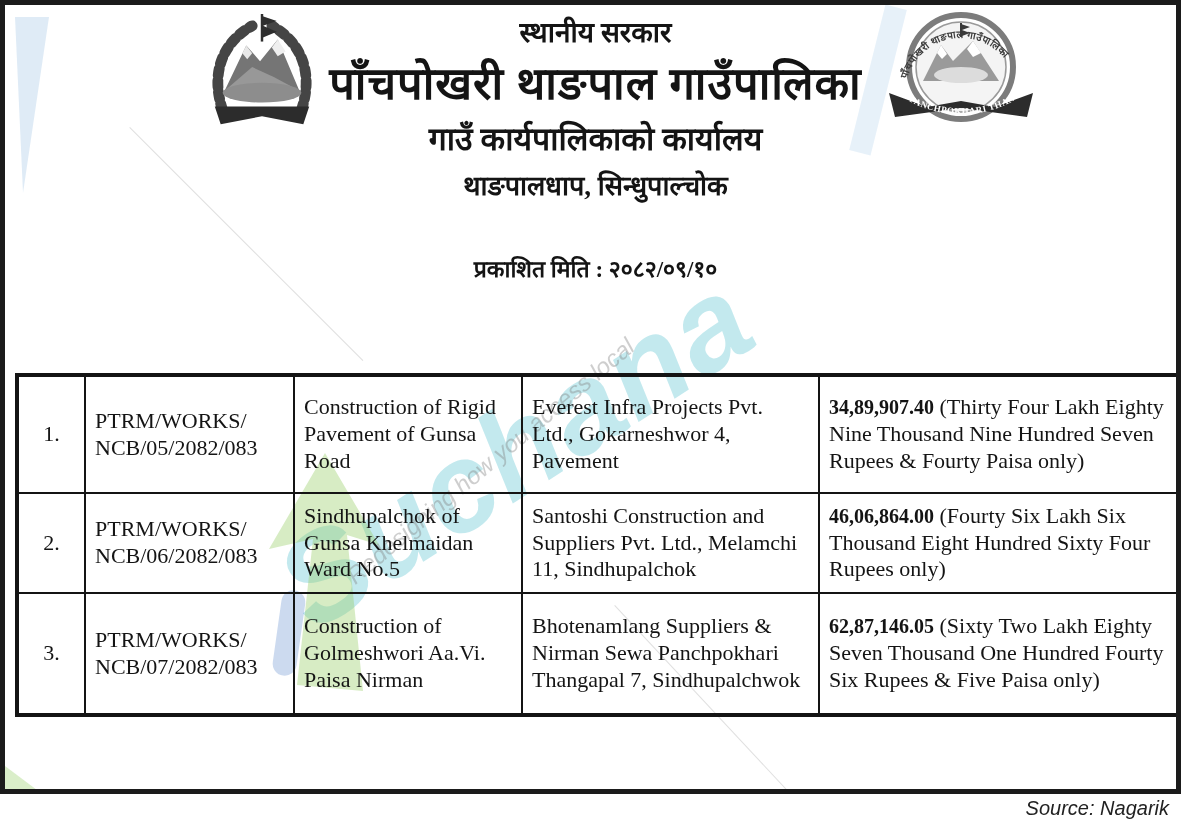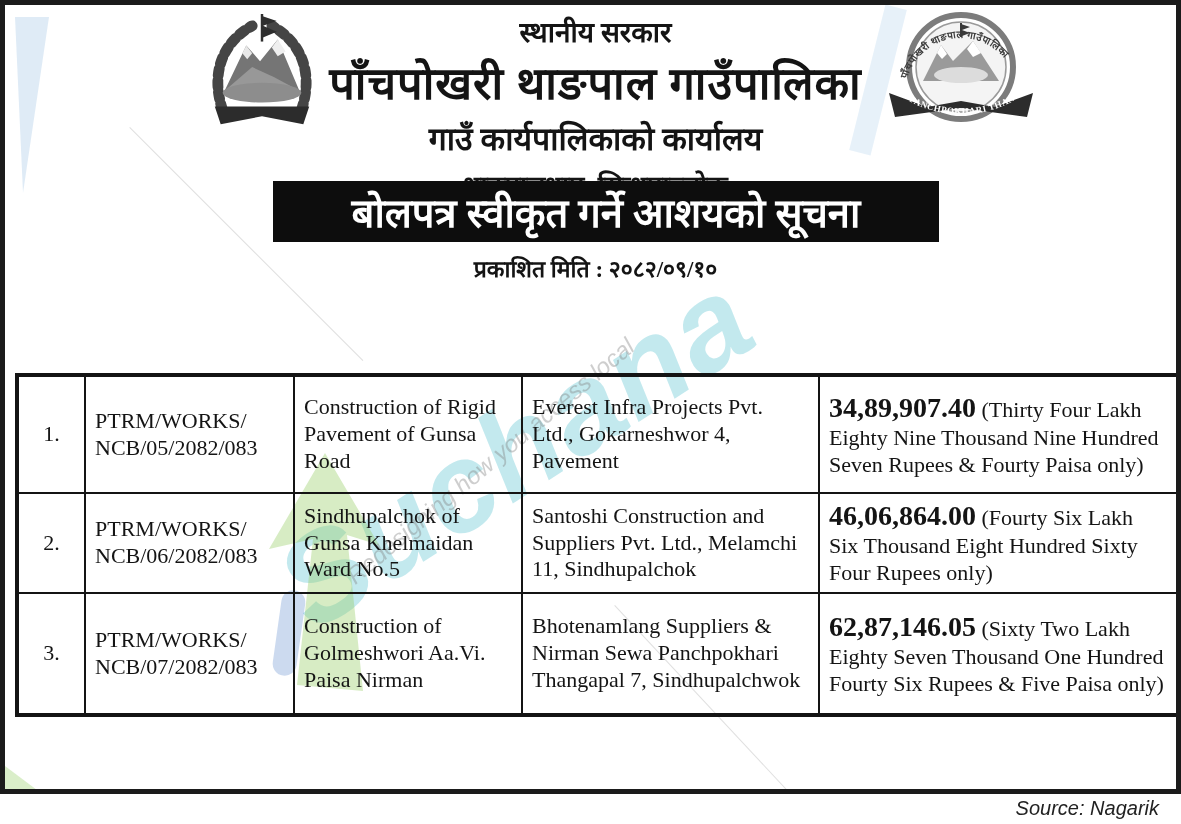--- a/index.html
+++ b/index.html
@@ -49,25 +49,25 @@
   table.tender { position:absolute; left:10px; top:368px; width:1161px; z-index:2;
                  border-collapse:collapse; table-layout:fixed; border:4px solid #141414;
                  background:transparent; }
   table.tender th, table.tender td { border:2.5px solid #141414; vertical-align:middle;
                  padding:4px 9px; }
   table.tender th { font-size:23px; font-weight:bold; text-align:center; line-height:1.5;
                  font-family:"Liberation Serif","DejaVu Sans",serif; }
   table.tender td { font-size:22px; line-height:1.22; font-family:"Liberation Serif",serif; }
   td.sn { text-align:center; }
   .preline { white-space:pre-line; }
-  .amt { font-weight:bold; font-size:28px; }
+  .amt { font-weight:bold; font-size:20px; }
   tr.hdr { height:80px; } tr.r1 { height:118px; } tr.r2 { height:100px; } tr.r3 { height:122px; }
 
   
-  .source { position:absolute; right:22px; top:797px; font-size:20px; font-style:italic;
+  .source { position:absolute; right:12px; top:797px; font-size:20px; font-style:italic;
             color:#222; font-family:"Liberation Sans",sans-serif; z-index:2; }
 </style>
 </head>
 <body>
 
 <div class="page">
 
   <div class="doc-frame">
 
     <div class="wm-layer">
@@ -121,23 +121,20 @@
       </text>
     </svg>
 
     <div class="header-text">
       <div class="supertitle">स्थानीय सरकार</div>
       <div class="org-name">पाँचपोखरी थाङपाल गाउँपालिका</div>
       <div class="office">गाउँ कार्यपालिकाको कार्यालय</div>
       <div class="address">थाङपालधाप, सिन्धुपाल्चोक</div>
     </div>
 
-    <div class="banner">
-      <span>बोलपत्र स्वीकृत गर्ने आशयको सूचना</span>
-    </div>
 
     <div class="pub-date">प्रकाशित मिति : २०८२/०९/१०</div>
 
 
     <table class="tender">
       <colgroup>
         <col style="width:68px">
           <col style="width:209px">
           <col style="width:228px">
         <col style="width:297px">

